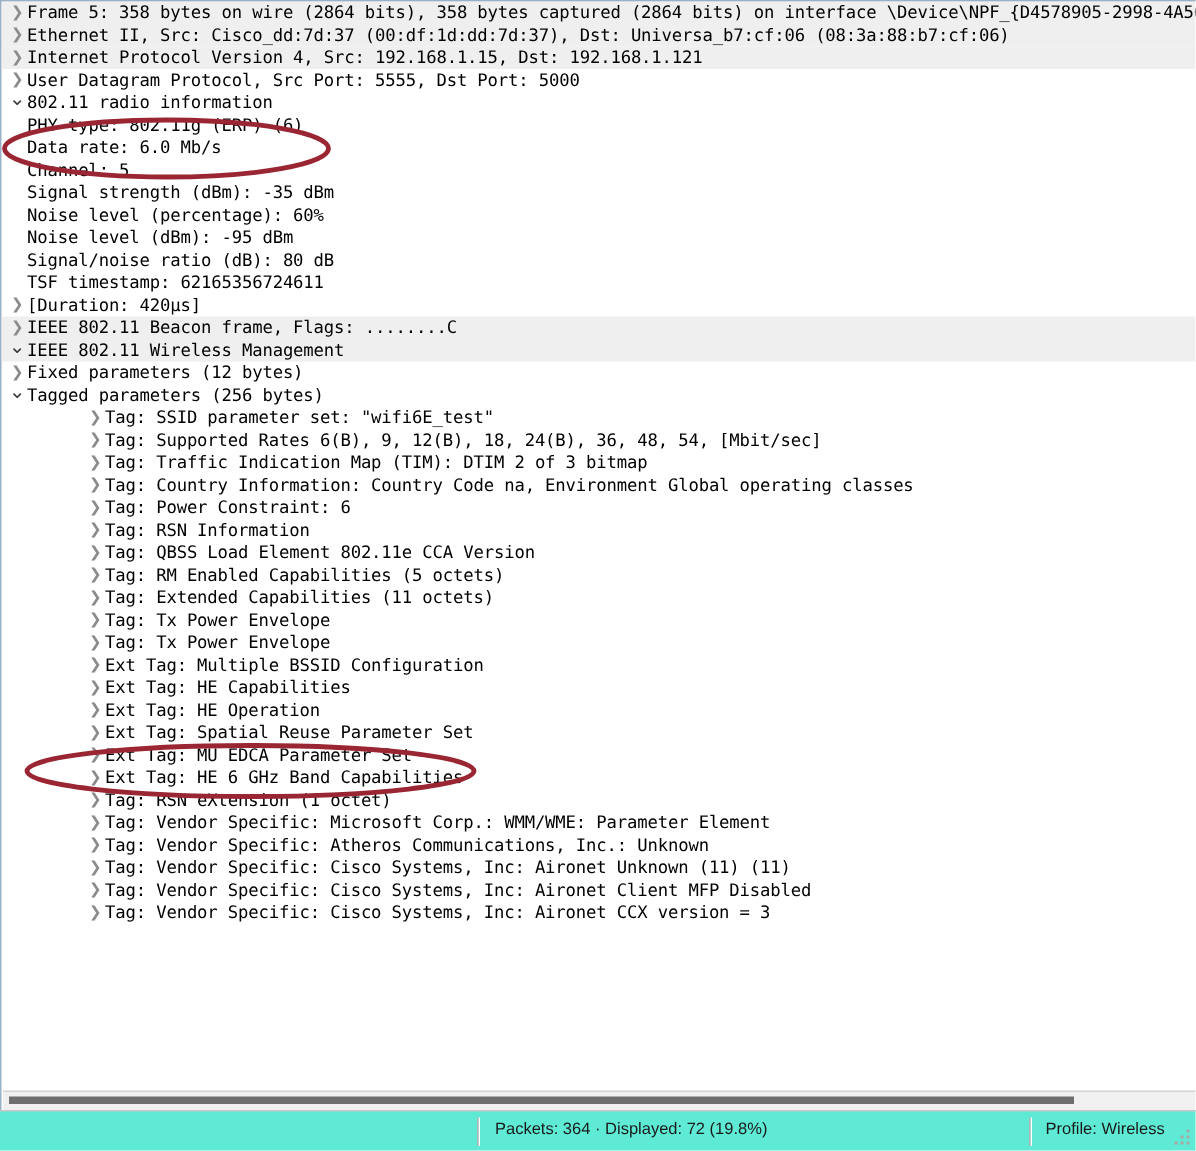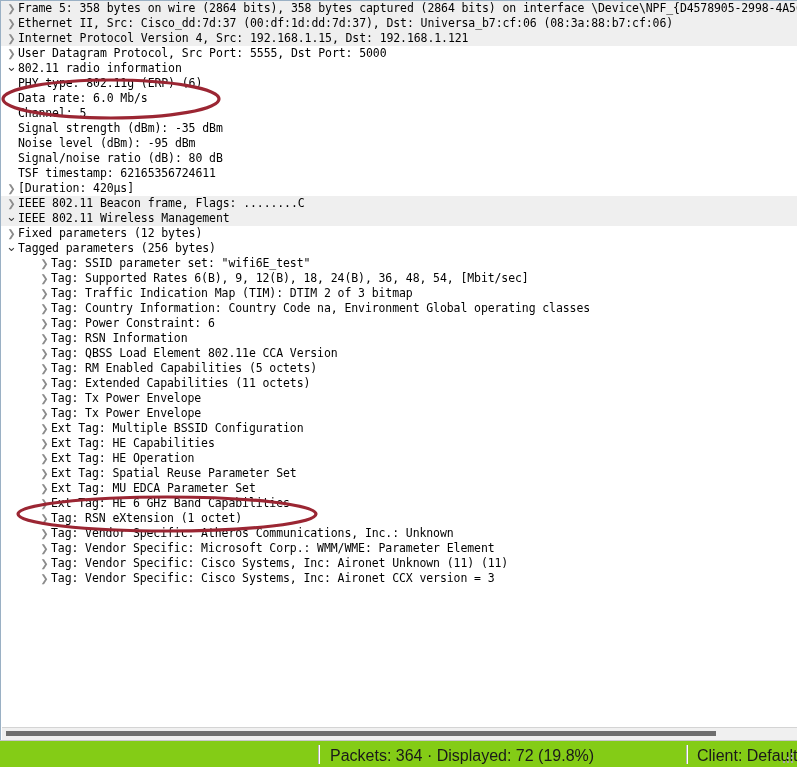--- a/index.html
+++ b/index.html
@@ -65,21 +65,21 @@
   .label {
     display: inline-block;
     vertical-align: top;
     line-height: 15px;
     letter-spacing: -0.1px;
   }
 
   
   .ind0 { padding-left: 4px; }
   .ind1 { padding-left: 4px; }
-  .ind2 { padding-left: 37px; }
+  .ind2 { padding-left: 56px; }
   
   .leaf .label { padding-left: 13px; }
 
   
   #h-scroll {
     position: absolute;
     left: 1px;
     bottom: 0;
     width: 795px;
     height: 12px;
@@ -96,25 +96,25 @@
     border-radius: 0;
   }
 
   
   #status-bar {
     position: absolute;
     left: 0;
     bottom: 0;
     width: 797px;
     height: 27px;
-    background: #84cc16;
+    background: #5eead4;
     border-top: 1px solid #c8c8c8;
     box-sizing: border-box;
     font-family: "Liberation Sans", "DejaVu Sans", sans-serif;
-    font-size: 16px;
+    font-size: 11px;
     color: #1a1a1a;
   }
   .sb-sep {
     position: absolute;
     top: 4px;
     width: 0;
     height: 19px;
     border-left: 1px solid #b4b4b4;
     border-right: 1px solid #ffffff;
   }
@@ -165,20 +165,21 @@
   <div id="tree">
       <div class="row ind0 stripe"><span class="twisty">❯</span><span class="label">Frame 5: 358 bytes on wire (2864 bits), 358 bytes captured (2864 bits) on interface \Device\NPF_{D4578905-2998-4A56-8C33-C343166A</span></div>
       <div class="row ind0 stripe"><span class="twisty">❯</span><span class="label">Ethernet II, Src: Cisco_dd:7d:37 (00:df:1d:dd:7d:37), Dst: Universa_b7:cf:06 (08:3a:88:b7:cf:06)</span></div>
       <div class="row ind0 stripe"><span class="twisty">❯</span><span class="label">Internet Protocol Version 4, Src: 192.168.1.15, Dst: 192.168.1.121</span></div>
       <div class="row ind0"><span class="twisty">❯</span><span class="label">User Datagram Protocol, Src Port: 5555, Dst Port: 5000</span></div>
       <div class="row ind0"><span class="twisty open" style="font-size: 13px; line-height: 11px;">⌄</span><span class="label">802.11 radio information</span></div>
       <div class="row ind1 leaf"><span class="label">PHY type: 802.11g (ERP) (6)</span></div>
       <div class="row ind1 leaf"><span class="label">Data rate: 6.0 Mb/s</span></div>
       <div class="row ind1 leaf"><span class="label">Channel: 5</span></div>
       <div class="row ind1 leaf"><span class="label">Signal strength (dBm): -35 dBm</span></div>
+      <div class="row ind1 leaf"><span class="label">Noise level (percentage): 60%</span></div>
       <div class="row ind1 leaf"><span class="label">Noise level (dBm): -95 dBm</span></div>
       <div class="row ind1 leaf"><span class="label">Signal/noise ratio (dB): 80 dB</span></div>
       <div class="row ind1 leaf"><span class="label">TSF timestamp: 62165356724611</span></div>
       <div class="row ind1"><span class="twisty">❯</span><span class="label">[Duration: 420µs]</span></div>
       <div class="row ind0 stripe"><span class="twisty">❯</span><span class="label">IEEE 802.11 Beacon frame, Flags: ........C</span></div>
       <div class="row ind0 stripe"><span class="twisty open" style="font-size: 13px; line-height: 11px;">⌄</span><span class="label">IEEE 802.11 Wireless Management</span></div>
       <div class="row ind1"><span class="twisty">❯</span><span class="label">Fixed parameters (12 bytes)</span></div>
       <div class="row ind1"><span class="twisty open" style="font-size: 13px; line-height: 11px;">⌄</span><span class="label">Tagged parameters (256 bytes)</span></div>
       <div class="row ind2"><span class="twisty">❯</span><span class="label">Tag: SSID parameter set: "wifi6E_test"</span></div>
       <div class="row ind2"><span class="twisty">❯</span><span class="label">Tag: Supported Rates 6(B), 9, 12(B), 18, 24(B), 36, 48, 54, [Mbit/sec]</span></div>
@@ -191,37 +192,38 @@
       <div class="row ind2"><span class="twisty">❯</span><span class="label">Tag: Extended Capabilities (11 octets)</span></div>
       <div class="row ind2"><span class="twisty">❯</span><span class="label">Tag: Tx Power Envelope</span></div>
       <div class="row ind2"><span class="twisty">❯</span><span class="label">Tag: Tx Power Envelope</span></div>
       <div class="row ind2"><span class="twisty">❯</span><span class="label">Ext Tag: Multiple BSSID Configuration</span></div>
       <div class="row ind2"><span class="twisty">❯</span><span class="label">Ext Tag: HE Capabilities</span></div>
       <div class="row ind2"><span class="twisty">❯</span><span class="label">Ext Tag: HE Operation</span></div>
       <div class="row ind2"><span class="twisty">❯</span><span class="label">Ext Tag: Spatial Reuse Parameter Set</span></div>
       <div class="row ind2"><span class="twisty">❯</span><span class="label">Ext Tag: MU EDCA Parameter Set</span></div>
       <div class="row ind2"><span class="twisty">❯</span><span class="label">Ext Tag: HE 6 GHz Band Capabilities</span></div>
       <div class="row ind2"><span class="twisty">❯</span><span class="label">Tag: RSN eXtension (1 octet)</span></div>
+      <div class="row ind2"><span class="twisty">❯</span><span class="label">Tag: Vendor Specific: Microsoft Corp.: WMM/WME: Parameter Element</span></div>
       <div class="row ind2"><span class="twisty">❯</span><span class="label">Tag: Vendor Specific: Atheros Communications, Inc.: Unknown</span></div>
-      <div class="row ind2"><span class="twisty">❯</span><span class="label">Tag: Vendor Specific: Microsoft Corp.: WMM/WME: Parameter Element</span></div>
       <div class="row ind2"><span class="twisty">❯</span><span class="label">Tag: Vendor Specific: Cisco Systems, Inc: Aironet Unknown (11) (11)</span></div>
+      <div class="row ind2"><span class="twisty">❯</span><span class="label">Tag: Vendor Specific: Cisco Systems, Inc: Aironet Client MFP Disabled</span></div>
       <div class="row ind2"><span class="twisty">❯</span><span class="label">Tag: Vendor Specific: Cisco Systems, Inc: Aironet CCX version = 3</span></div>
     </div>
 
   <div id="h-scroll">
     <div id="h-scroll-thumb"></div>
   </div>
 
 </div>
 
 <div id="status-bar">
   <div class="sb-sep" id="sb-sep-1"></div>
   <div id="sb-packets">Packets: 364 · Displayed: 72 (19.8%)</div>
   <div class="sb-sep" id="sb-sep-2"></div>
-  <div id="sb-profile">Client: Default</div>
+  <div id="sb-profile">Profile: Wireless</div>
   <div id="sb-grip">
       <i style="left: 8px; top: 0px;"></i>
       <i style="left: 4px; top: 4px;"></i>
       <i style="left: 8px; top: 4px;"></i>
       <i style="left: 0px; top: 8px;"></i>
       <i style="left: 4px; top: 8px;"></i>
       <i style="left: 8px; top: 8px;"></i>
     </div>
 </div>
 

